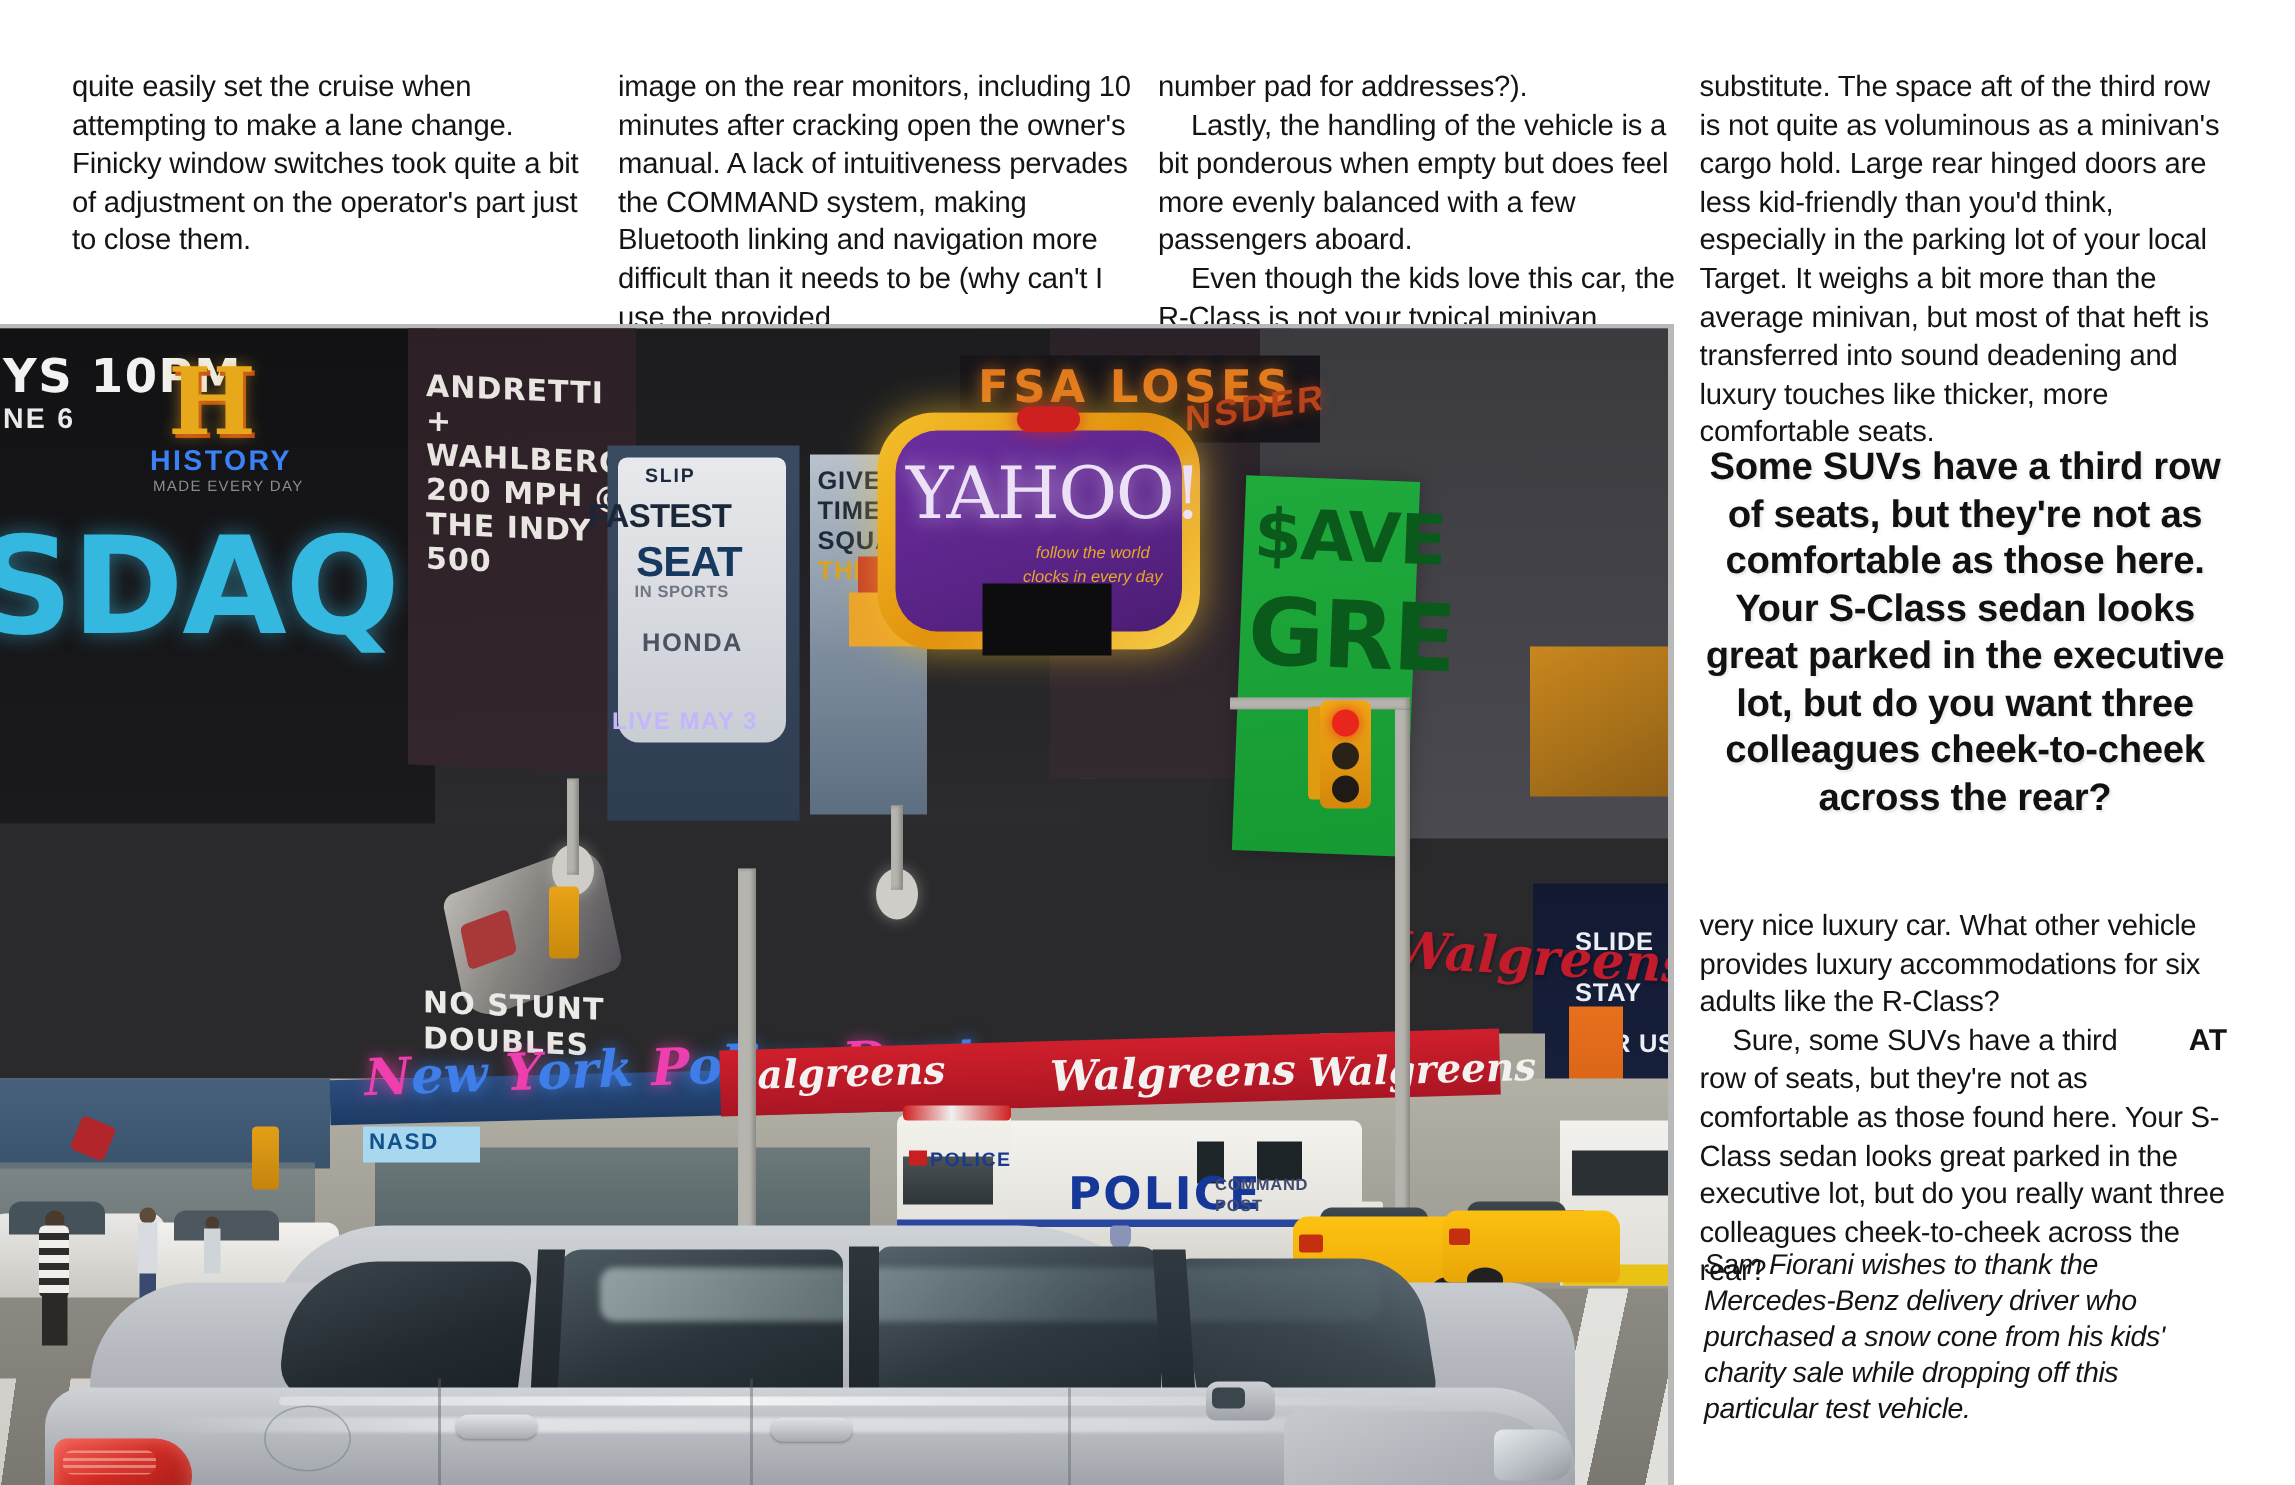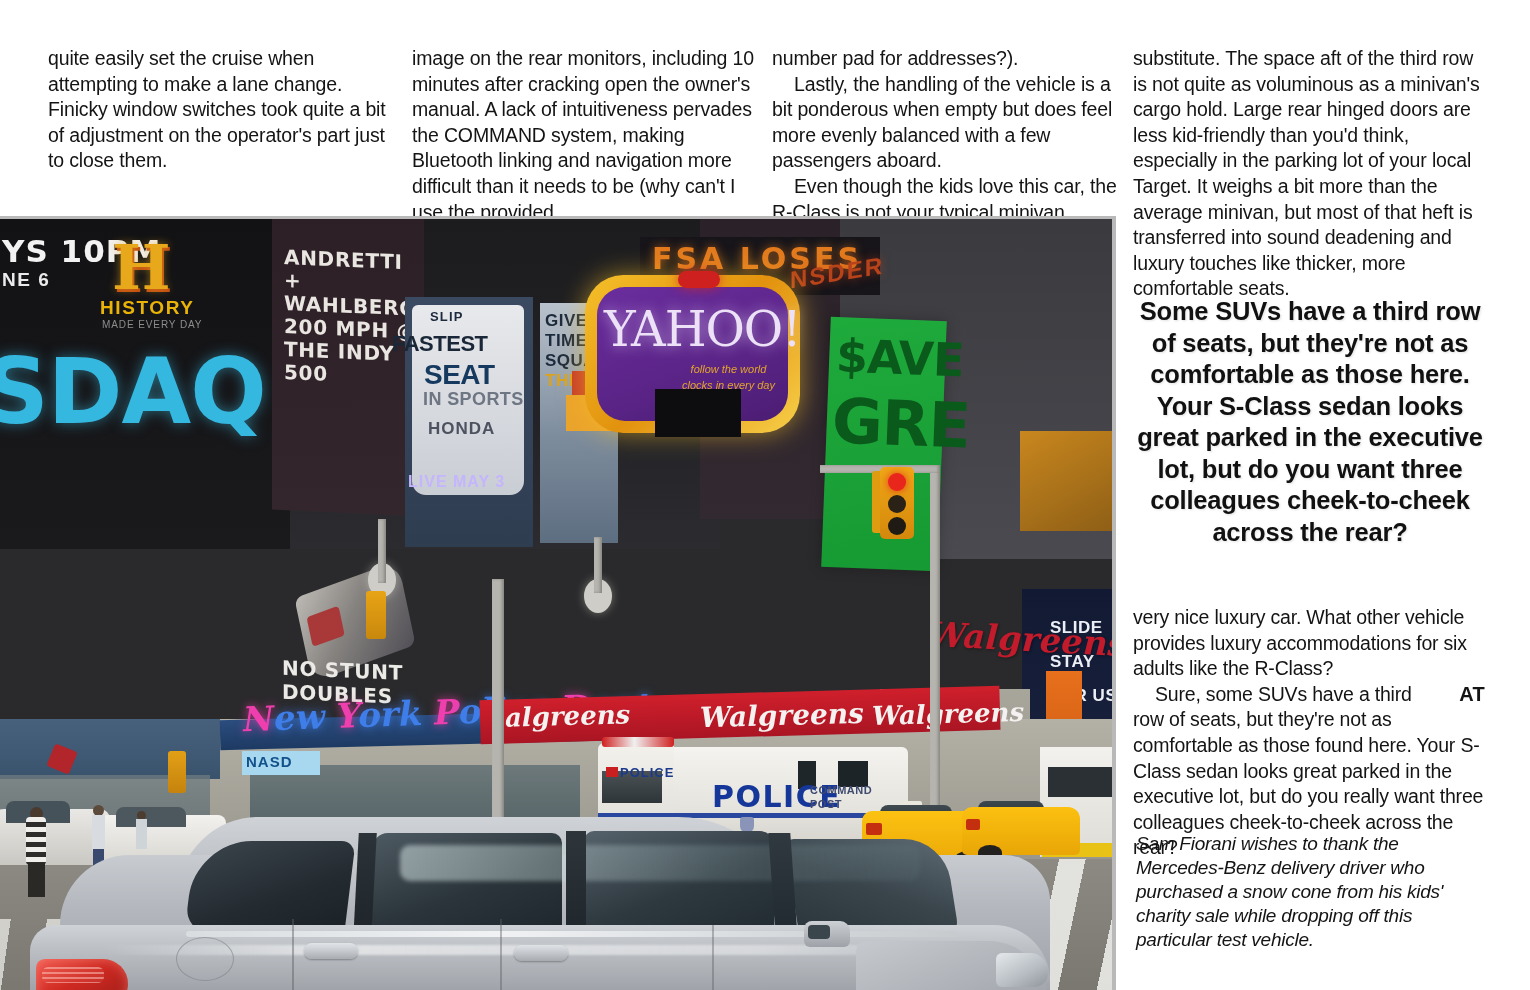--- a/index.html
+++ b/index.html
@@ -147,21 +147,21 @@
   
   .hist-H {
     left: 112px; top: 12px;
     font-size: 62px; font-weight: bold;
     color: #e8a81c;
     font-family: "DejaVu Serif", serif;
     text-shadow: 0 0 10px rgba(232,168,28,.6), 2px 3px 0 #c04a12;
   }
   .hist-word {
     left: 100px; top: 78px;
-    color: #eab308; font-weight: bold; font-size: 19px;
+    color: #3b82f6; font-weight: bold; font-size: 19px;
     letter-spacing: 1.6px;
   }
   .hist-tag {
     left: 102px; top: 100px;
     color: #8d8d8d; font-size: 10px; letter-spacing: .9px;
   }
 
   
   .bb-andretti {
     left: 272px; top: -6px; width: 152px; height: 300px;
@@ -211,21 +211,21 @@
   .tx-fastest {
     left: 392px; top: 112px;
     color: #1a2738; font-weight: bold; font-size: 22px; letter-spacing:-.5px;
   }
   .tx-seat {
     left: 424px; top: 140px;
     color: #16395f; font-weight: bold; font-size: 28px; letter-spacing:-.5px;
   }
   .tx-insports {
     left: 423px; top: 170px;
-    color: #6d7682; font-weight: bold; font-size: 18px; letter-spacing:.4px;
+    color: #6d7682; font-weight: bold; font-size: 11px; letter-spacing:.4px;
   }
   .tx-honda {
     left: 428px; top: 200px;
     color: #4c5260; font-weight: bold; font-size: 17px; letter-spacing:1px;
   }
   .tx-livemay {
     left: 408px; top: 254px;
     color: #c4b5fd; font-weight: bold; font-size: 16px; letter-spacing:1px;
   }
 

